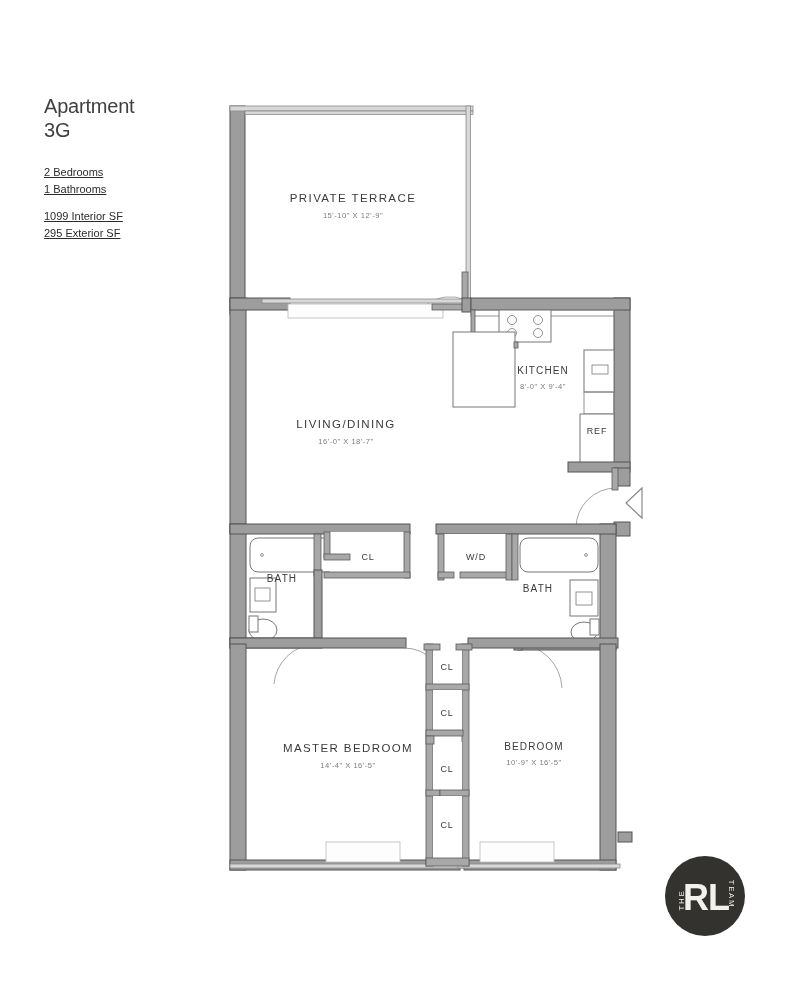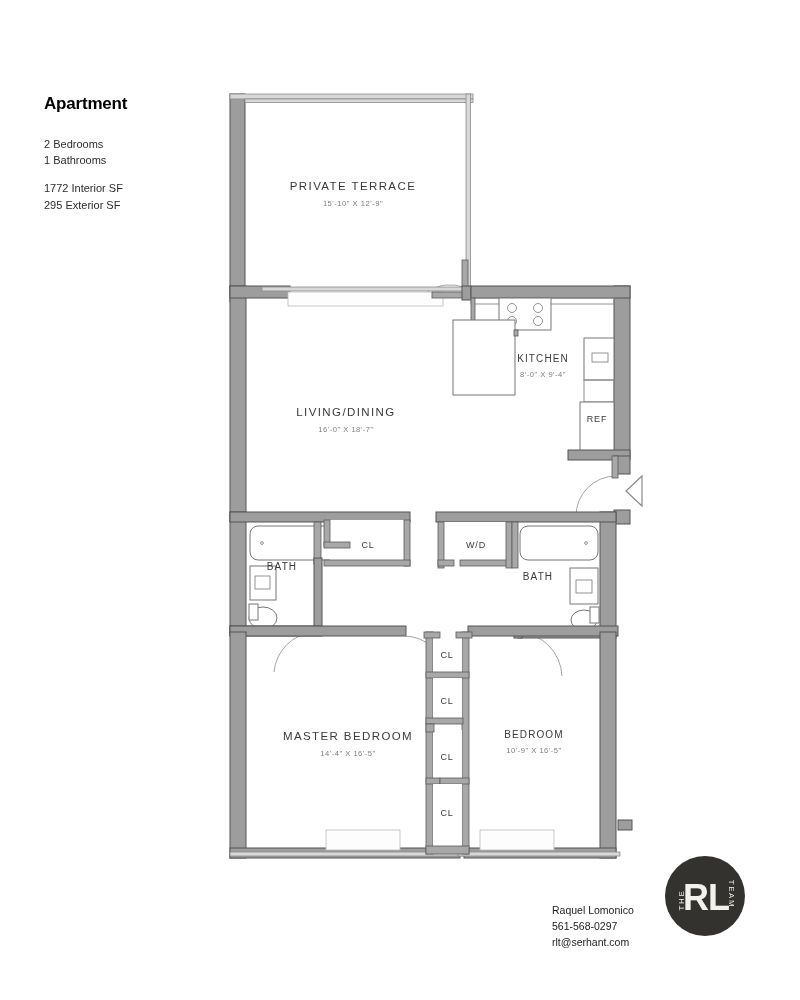--- a/index.html
+++ b/index.html
@@ -10,52 +10,53 @@
     font-family:"Liberation Sans", sans-serif;
     color:#231f20;
     position:relative;
     overflow:hidden;
   }
   .page{position:absolute;inset:0;}
 
   
   .header{position:absolute;left:44px;top:94px;width:190px;}
   .apt-title{
-    font-size:17px;font-weight:bold;line-height:1.22;
-    letter-spacing:-0.2px;color:#000000;
+    font-size:20px;font-weight:normal;line-height:1.22;
+    letter-spacing:-0.2px;color:#404040;
   }
-  .specs{margin-top:21px;font-size:11px;line-height:1.52;color:#2b2b2b;}
+  .specs{margin-top:21px;font-size:11px;line-height:1.52;color:#2b2b2b;text-decoration:underline;}
   .specs .gap{height:11px;}
 
   
-  .plan{position:absolute;left:218px;top:80px;width:440px;height:790px;}
+  .plan{position:absolute;left:218px;top:92px;width:440px;height:790px;}
   .plan svg{display:block;}
 
   
   .footer{position:absolute;left:552px;top:903px;}
   .contact{font-size:10.5px;line-height:1.52;color:#1b1b1b;}
   .logo{
     position:absolute;left:665px;top:856px;width:80px;height:80px;
   }
   .logo svg{display:block;}
 </style>
 </head>
 <body>
 
 <div class="page">
 
   <div class="header">
     <div class="apt-title">
       <div>Apartment</div>
+      <div>3G</div>
     </div>
     <div class="specs">
       <div>2 Bedrooms</div>
       <div>1 Bathrooms</div>
       <div class="gap"></div>
-      <div>1772 Interior SF</div>
+      <div>1099 Interior SF</div>
       <div>295 Exterior SF</div>
     </div>
   </div>
 
   <div class="plan">
     <svg width="440" height="790" viewBox="0 0 440 790" xmlns="http://www.w3.org/2000/svg">
       <defs>
         <style>
           .wall{fill:#9d9d9d;stroke:#555;stroke-width:1;}
           .wallthin{fill:#a8a8a8;stroke:#5a5a5a;stroke-width:0.8;}
@@ -258,27 +259,20 @@
         <rect class="wallthin" x="208" y="766" width="43" height="8"></rect>
       </g>
       <text class="cl" x="229" y="578">CL</text>
       <text class="cl" x="229" y="624">CL</text>
       <text class="cl" x="229" y="680">CL</text>
       <text class="cl" x="229" y="736">CL</text>
 
     </svg>
   </div>
 
-  <div class="footer">
-    <div class="contact">
-      <div>Raquel Lomonico</div>
-      <div>561-568-0297</div>
-      <div>rlt@serhant.com</div>
-    </div>
-  </div>
 
   <div class="logo">
     <svg width="80" height="80" viewBox="0 0 80 80" xmlns="http://www.w3.org/2000/svg">
       <circle cx="40" cy="40" r="40" fill="#33322e"></circle>
       <text x="19" y="44" fill="#f2f1ec" font-family="Liberation Sans, sans-serif" font-size="8" letter-spacing="1.6" text-anchor="middle" transform="rotate(-90 19 44)">THE</text>
       <text x="41" y="54" fill="#f2f1ec" font-family="Liberation Sans, sans-serif" font-size="36" font-weight="bold" letter-spacing="-1" text-anchor="middle">RL</text>
       <text x="64" y="38" fill="#f2f1ec" font-family="Liberation Sans, sans-serif" font-size="8" letter-spacing="1.6" text-anchor="middle" transform="rotate(90 64 38)">TEAM</text>
     </svg>
   </div>
 

